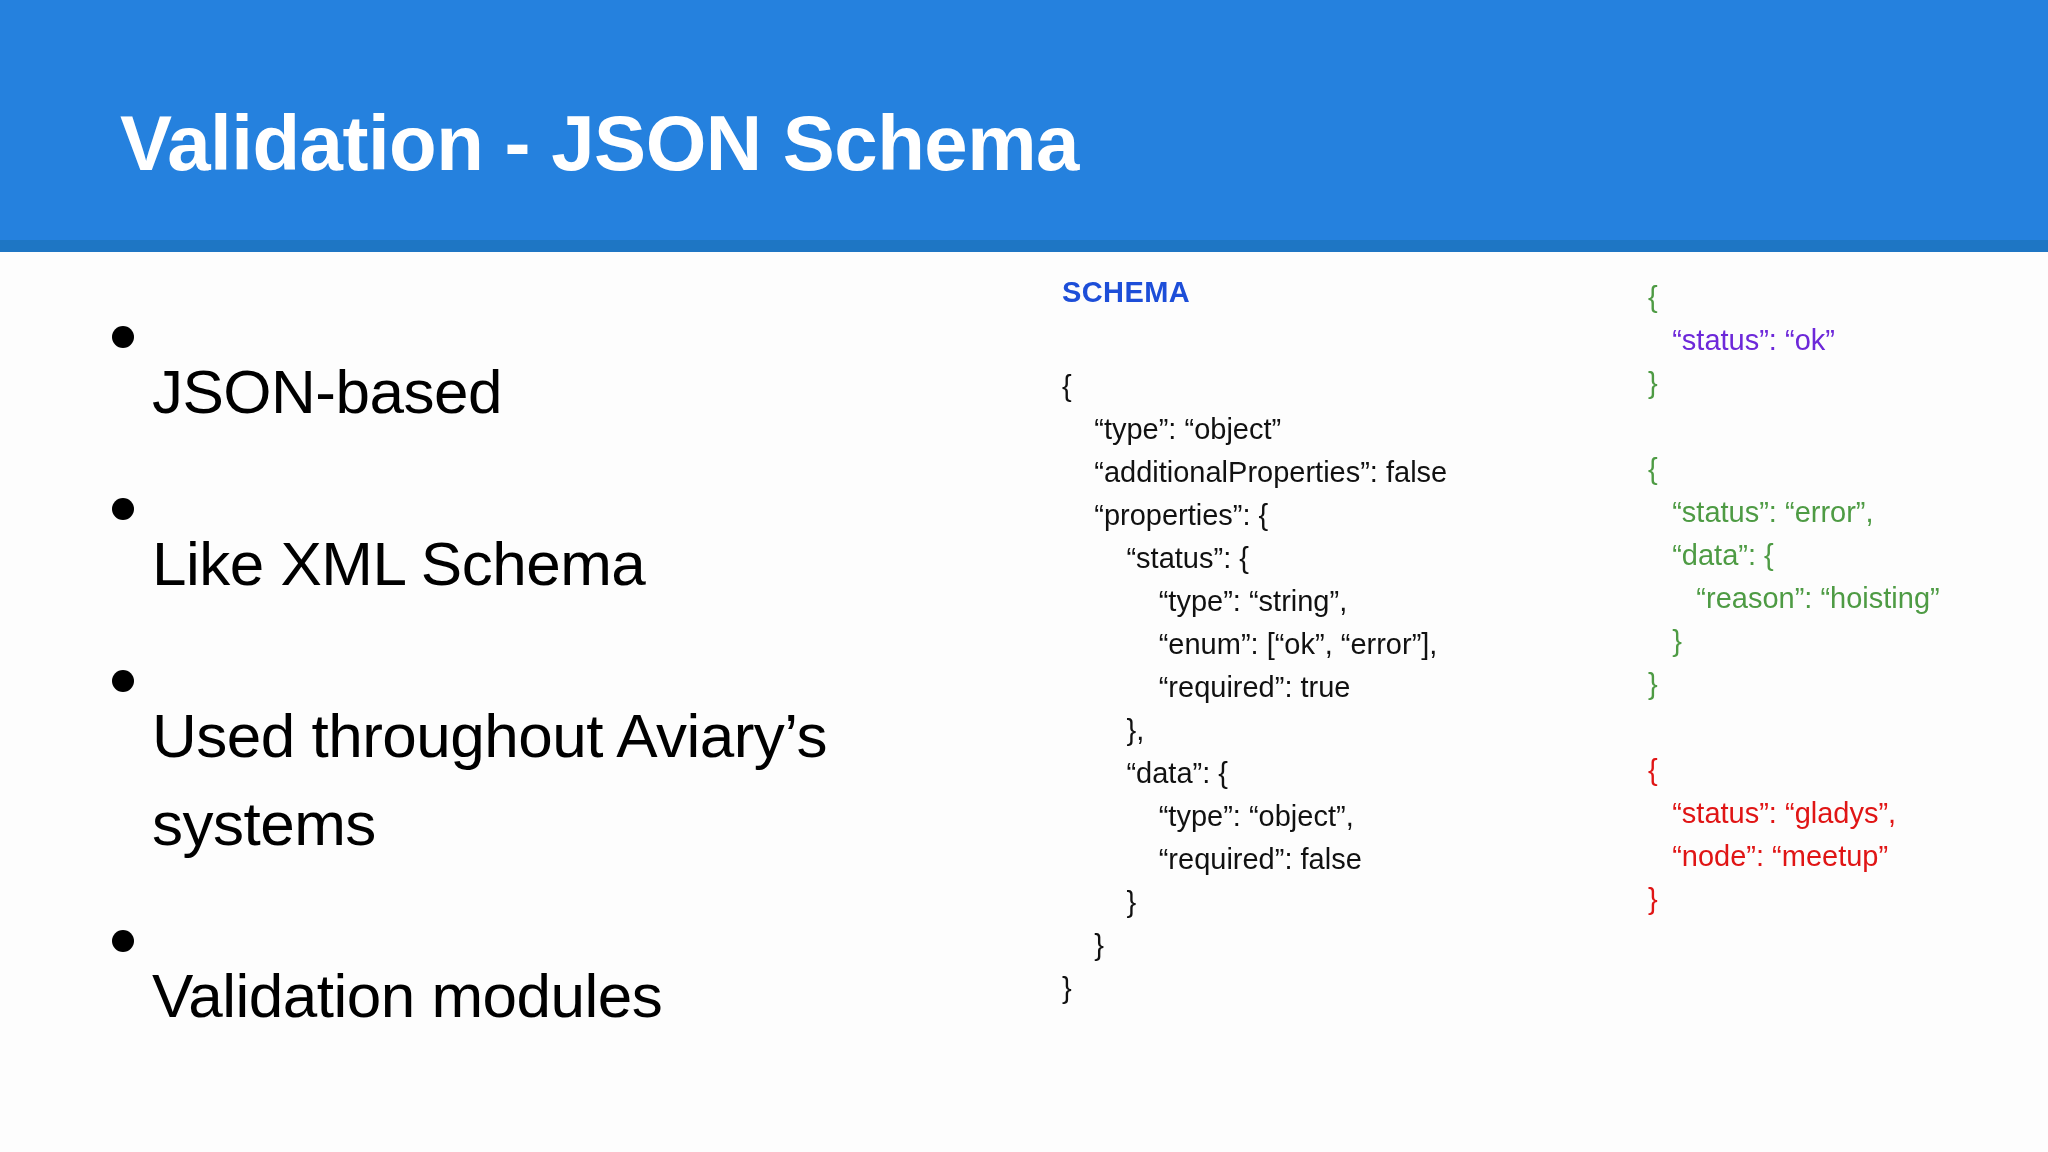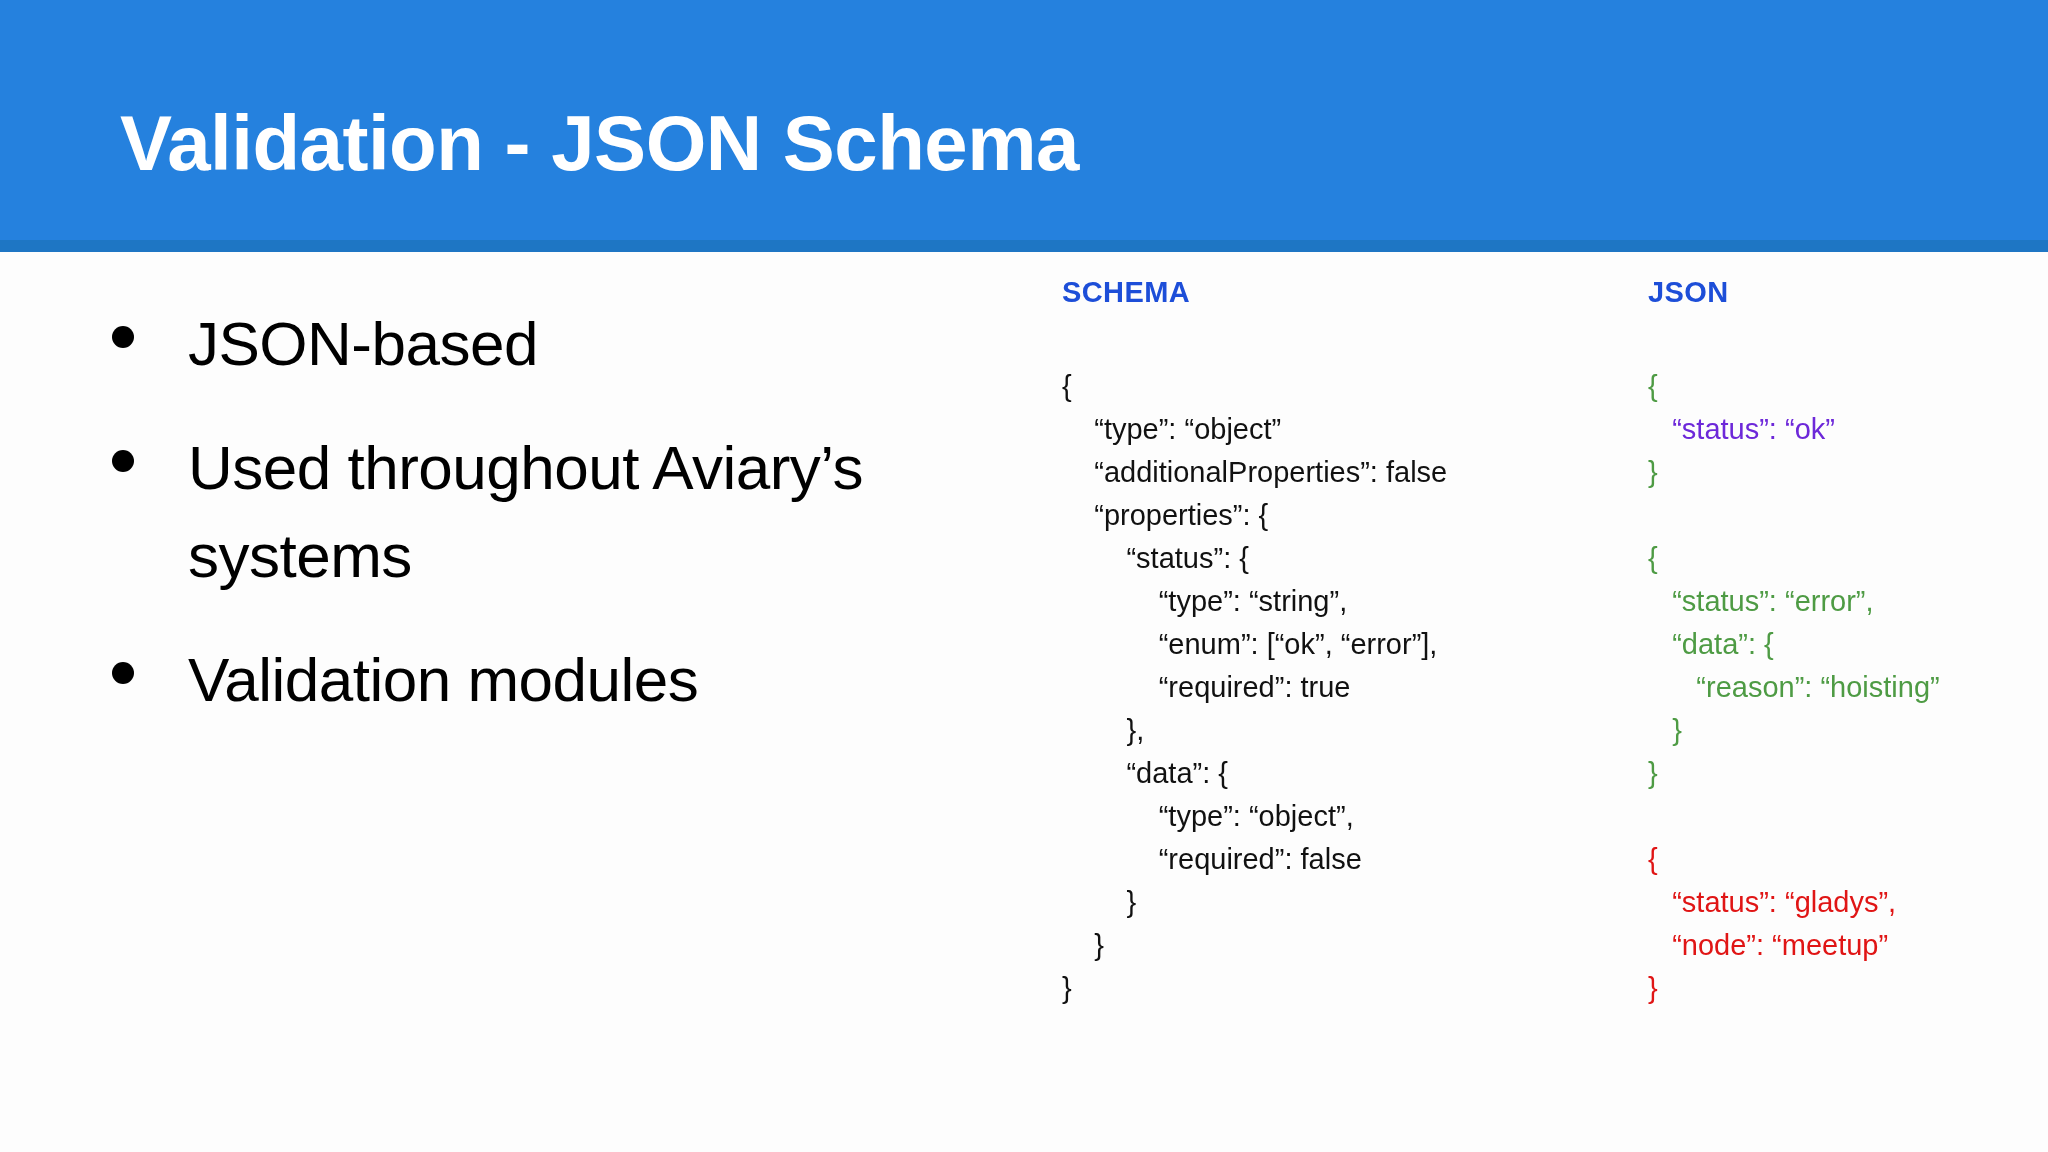--- a/index.html
+++ b/index.html
@@ -54,20 +54,21 @@
     position: absolute;
     left: 112px;
     top: 300px;
     width: 880px;
   }
 
   .bullet-item {
     display: flex;
     align-items: flex-start;
     margin-bottom: 36px;
+    flex-direction: column;
   }
 
   .bullet-marker {
     flex: 0 0 auto;
     width: 36px;
     margin-top: 26px;
     display: flex;
     justify-content: flex-start;
   }
 
@@ -134,37 +135,42 @@
     <div class="bullet-item">
       <span class="bullet-marker">
         <span class="bullet-dot"></span>
       </span>
       <span class="bullet-text">JSON-based</span>
     </div>
     <div class="bullet-item">
       <span class="bullet-marker">
         <span class="bullet-dot"></span>
       </span>
+      <span class="bullet-text">Like XML Schema</span>
+    </div>
+    <div class="bullet-item">
+      <span class="bullet-marker">
+        <span class="bullet-dot"></span>
+      </span>
       <span class="bullet-text">Used throughout Aviary’s systems</span>
     </div>
     <div class="bullet-item">
       <span class="bullet-marker">
         <span class="bullet-dot"></span>
       </span>
       <span class="bullet-text">Validation modules</span>
     </div>
   </div>
 
   <div class="code-col schema-col">
     <div class="col-heading">SCHEMA</div>
     <div class="code-block" id="schema-lines"><div class="code-line">{</div><div class="code-line">    “type”: “object”</div><div class="code-line">    “additionalProperties”: false</div><div class="code-line">    “properties”: {</div><div class="code-line">        “status”: {</div><div class="code-line">            “type”: “string”,</div><div class="code-line">            “enum”: [“ok”, “error”],</div><div class="code-line">            “required”: true</div><div class="code-line">        },</div><div class="code-line">        “data”: {</div><div class="code-line">            “type”: “object”,</div><div class="code-line">            “required”: false</div><div class="code-line">        }</div><div class="code-line">    }</div><div class="code-line">}</div></div>
   </div>
 
   <div class="code-col json-col">
-    <div class="col-heading">JSON</div>
     <div id="json-examples">
         <div class="code-block" style="color: rgb(78, 155, 68);"><div class="code-line tone-green" style="color: rgb(78, 155, 68);">{</div><div class="code-line tone-green" style="color: #6d28d9;">   “status”: “ok”</div><div class="code-line tone-green" style="color: rgb(78, 155, 68);">}</div></div>
         <div class="code-block spacer-block" style="color: rgb(78, 155, 68);"><div class="code-line tone-green" style="color: rgb(78, 155, 68);">{</div><div class="code-line tone-green" style="color: rgb(78, 155, 68);">   “status”: “error”,</div><div class="code-line tone-green" style="color: rgb(78, 155, 68);">   “data”: {</div><div class="code-line tone-green" style="color: rgb(78, 155, 68);">      “reason”: “hoisting”</div><div class="code-line tone-green" style="color: rgb(78, 155, 68);">   }</div><div class="code-line tone-green" style="color: rgb(78, 155, 68);">}</div></div>
         <div class="code-block spacer-block" style="color: rgb(224, 21, 21);"><div class="code-line tone-red" style="color: rgb(224, 21, 21);">{</div><div class="code-line tone-red" style="color: rgb(224, 21, 21);">   “status”: “gladys”,</div><div class="code-line tone-red" style="color: rgb(224, 21, 21);">   “node”: “meetup”</div><div class="code-line tone-red" style="color: rgb(224, 21, 21);">}</div></div>
       </div>
   </div>
 
 </div>
 
 </body></html>

